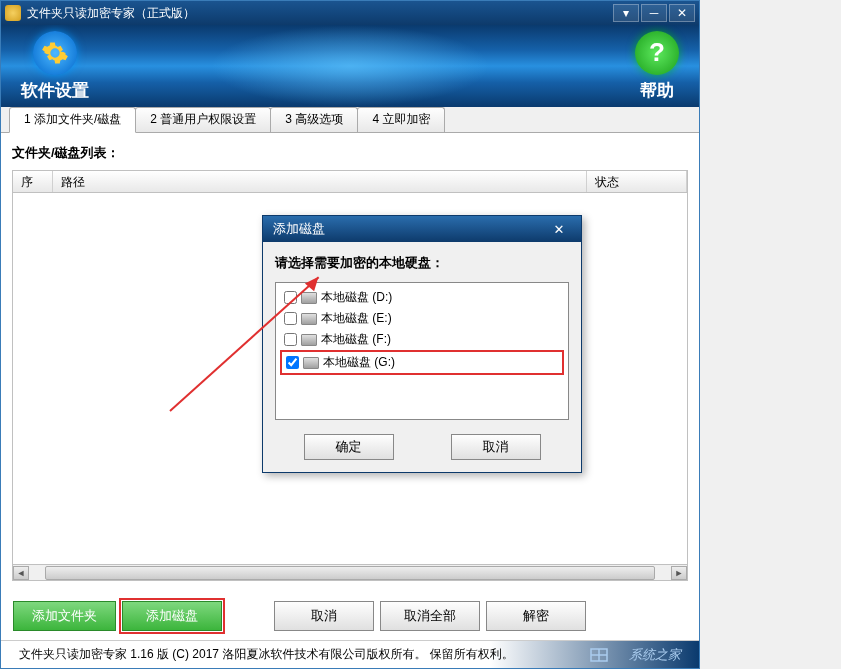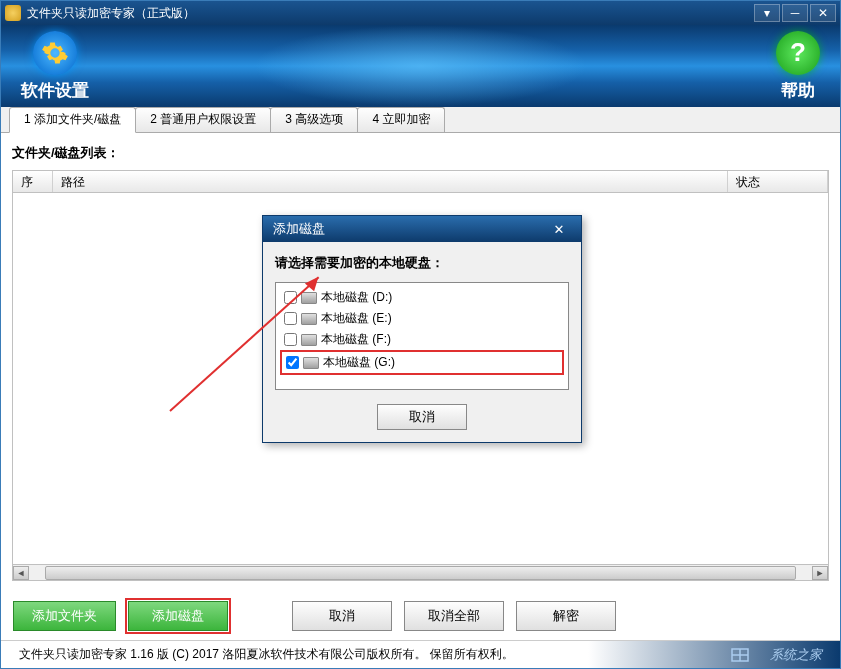--- a/index.html
+++ b/index.html
@@ -1,18 +1,18 @@
 <!DOCTYPE html>
 <html><head>
   <meta charset="utf-8">
   <style>
     * { margin: 0; padding: 0; box-sizing: border-box; font-family: "Microsoft YaHei", SimSun, Arial, sans-serif; }
     body { width: 841px; height: 669px; background: #f0f0f0; position: relative; overflow: hidden; }
     
-    .window { width: 841px; height: 669px; background: #fff; border: 1px solid #3a7cb8; display: flex; flex-direction: column; }
+    .window { width: 700px; height: 669px; background: #fff; border: 1px solid #3a7cb8; display: flex; flex-direction: column; }
     
     .titlebar { height: 24px; background: linear-gradient(to bottom, #1a5490, #0d3a6b); display: flex; align-items: center; padding: 0 4px; color: #fff; font-size: 12px; }
     .titlebar-icon { width: 16px; height: 16px; margin-right: 6px; background: radial-gradient(circle, #f5d060, #d4a020); border-radius: 3px; }
     .titlebar-title { flex: 1; }
     .titlebar-btns { display: flex; gap: 2px; }
     .titlebar-btn { width: 26px; height: 18px; background: rgba(255,255,255,0.1); border: 1px solid rgba(255,255,255,0.3); display: flex; align-items: center; justify-content: center; font-size: 12px; cursor: pointer; }
     
     .toolbar { height: 82px; background: linear-gradient(to bottom, #0a3a6e 0%, #1560a8 30%, #2890e0 50%, #1560a8 70%, #0a3a6e 100%); display: flex; align-items: center; padding: 0 20px; justify-content: space-between; position: relative; overflow: hidden; }
     .toolbar::before { content: ''; position: absolute; top: 0; left: 30%; right: 30%; height: 100%; background: radial-gradient(ellipse at center, rgba(100,200,255,0.6), transparent 70%); }
     .toolbar-item { display: flex; flex-direction: column; align-items: center; gap: 4px; cursor: pointer; z-index: 1; }
@@ -35,36 +35,36 @@
     .th { padding: 3px 8px; border-right: 1px solid #d0d0d0; }
     .th-index { width: 40px; }
     .th-name { width: 120px; }
     .th-path { flex: 1; }
     .th-status { width: 100px; }
     .table-body { flex: 1; background: #fff; }
     .table-scroll { height: 16px; background: #f0f0f0; border-top: 1px solid #c0c0c0; display: flex; align-items: center; }
     .scroll-thumb { height: 14px; flex: 1; margin: 0 16px; background: linear-gradient(to bottom, #eee, #ccc); border: 1px solid #aaa; border-radius: 2px; }
     .scroll-arrow { width: 16px; height: 14px; background: linear-gradient(to bottom, #eee, #ccc); border: 1px solid #aaa; display: flex; align-items: center; justify-content: center; font-size: 9px; color: #555; }
     
-    .button-bar { height: 48px; display: flex; align-items: center; padding: 8px 12px; gap: 12px; background: #fff; }
+    .button-bar { height: 48px; display: flex; align-items: center; padding: 8px 12px; gap: 6px; background: #fff; }
     .btn { height: 30px; padding: 0 18px; font-size: 13px; border: 1px solid #888; background: linear-gradient(to bottom, #fefefe, #e0e0e0); cursor: pointer; display: flex; align-items: center; justify-content: center; min-width: 100px; }
     .btn-green { background: linear-gradient(to bottom, #7ed87e, #3cb53c); border-color: #2a8a2a; color: #fff; }
     .btn-highlight { outline: 2px solid #e03030; outline-offset: 1px; }
     .spacer { width: 40px; }
     
     .statusbar { height: 28px; background: linear-gradient(to right, #fff 70%, #0a3a6e); display: flex; align-items: center; padding: 0 18px; font-size: 12px; border-top: 1px solid #ccc; justify-content: space-between; }
     .watermark { color: #aaccee; font-size: 13px; font-style: italic; display: flex; align-items: center; gap: 20px; }
     
     
     .dialog { position: absolute; left: 262px; top: 215px; width: 320px; background: #f0f0f0; border: 1px solid #0d3a6b; box-shadow: 3px 3px 8px rgba(0,0,0,0.3); }
     .dialog-title { height: 26px; background: linear-gradient(to bottom, #2a6dad, #0d3a6b); color: #fff; display: flex; align-items: center; padding: 0 10px; font-size: 13px; justify-content: space-between; }
     .dialog-close { width: 24px; height: 18px; display: flex; align-items: center; justify-content: center; cursor: pointer; font-size: 13px; }
     .dialog-body { padding: 12px; }
     .dialog-label { font-size: 13px; font-weight: bold; margin-bottom: 10px; }
-    .disk-list { border: 1px solid #888; background: #fff; height: 108px; padding: 4px; }
+    .disk-list { border: 1px solid #888; background: #fff; height: 138px; padding: 4px; }
     .disk-item { display: flex; align-items: center; gap: 4px; font-size: 12px; padding: 2px 4px; }
     .disk-item.highlighted { border: 2px solid #e03030; }
     .disk-cb { width: 13px; height: 13px; }
     .disk-icon { width: 16px; height: 12px; background: linear-gradient(to bottom, #e0e0e0, #a0a0a0); border: 1px solid #888; border-radius: 1px; }
     .dialog-btns { display: flex; justify-content: space-around; margin-top: 14px; }
     .dialog-btn { width: 90px; height: 26px; font-size: 13px; border: 1px solid #888; background: linear-gradient(to bottom, #fefefe, #e0e0e0); cursor: pointer; }
     
     
     .arrow-line { position: absolute; left: 170px; top: 410px; width: 200px; height: 2px; background: #e03030; transform-origin: left center; transform: rotate(-42deg); pointer-events: none; }
     .arrow-head { position: absolute; left: 308px; top: 275px; width: 0; height: 0; border-left: 6px solid transparent; border-right: 6px solid transparent; border-bottom: 14px solid #e03030; transform: rotate(40deg); pointer-events: none; }
@@ -167,19 +167,20 @@
         <div class="disk-icon"></div>
         <span>本地磁盘 (F:)</span>
       </div>
       <div class="disk-item highlighted">
         <input type="checkbox" class="disk-cb" checked="" style="">
         <div class="disk-icon"></div>
         <span>本地磁盘 (G:)</span>
       </div>
     </div>
     <div class="dialog-btns">
+      <button class="dialog-btn">确定</button>
       <button class="dialog-btn">取消</button>
     </div>
   </div>
 </div>
 
 <div class="arrow-line"></div>
 <div class="arrow-head"></div>
 
 </body></html>

